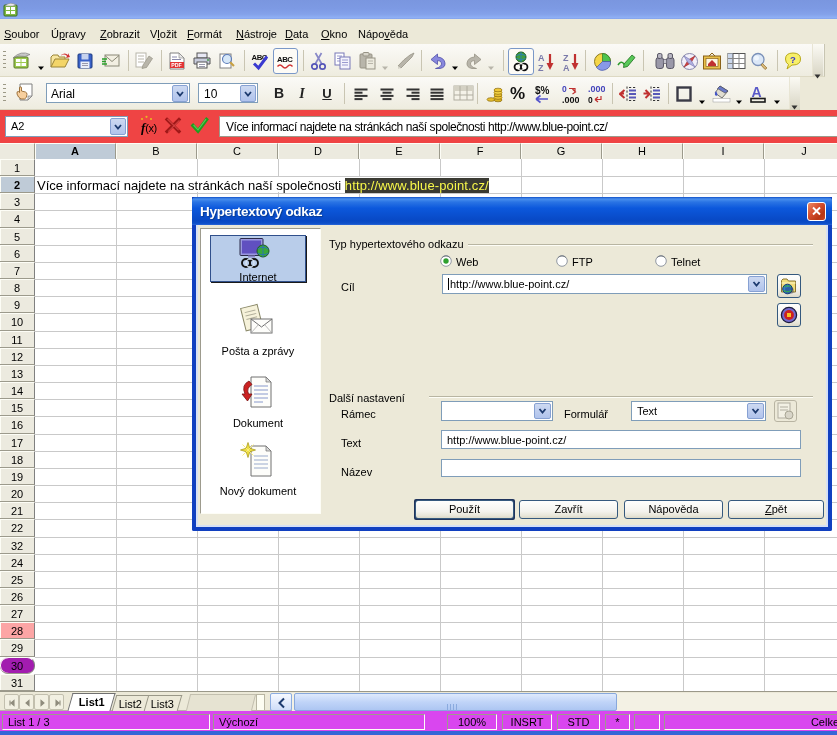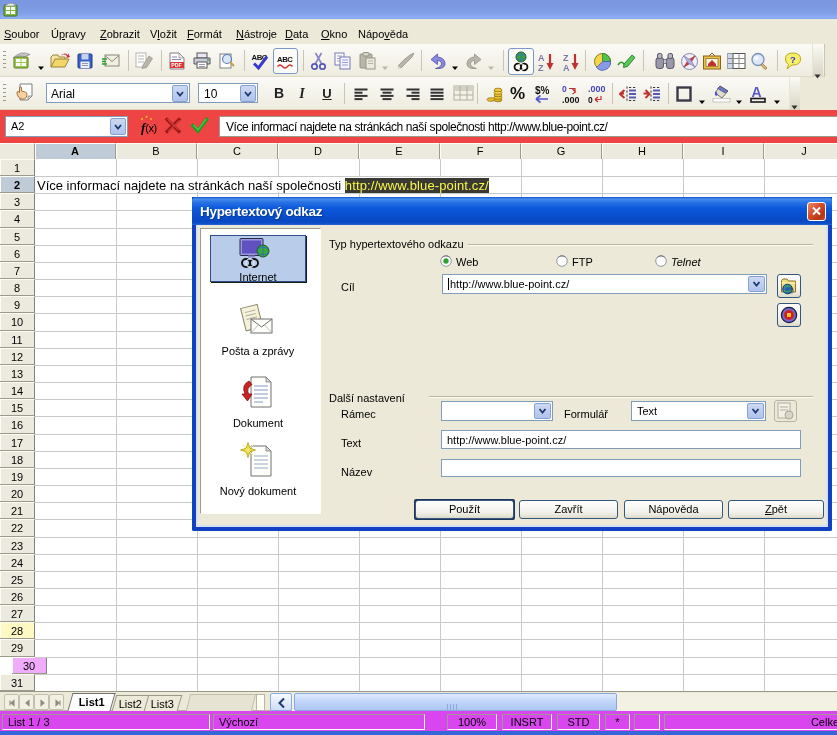--- a/index.html
+++ b/index.html
@@ -430,28 +430,28 @@
     <div class="abs rh" style="left:0;top:222px;width:35px;height:17px;background:#eceadf;line-height:16px;">13</div>
     <div class="abs rh" style="left:0;top:239px;width:35px;height:17px;background:#eceadf;line-height:16px;">14</div>
     <div class="abs rh" style="left:0;top:256px;width:35px;height:17px;background:#eceadf;line-height:16px;">15</div>
     <div class="abs rh" style="left:0;top:273px;width:35px;height:18px;background:#eceadf;line-height:17px;">16</div>
     <div class="abs rh" style="left:0;top:291px;width:35px;height:17px;background:#eceadf;line-height:16px;">17</div>
     <div class="abs rh" style="left:0;top:308px;width:35px;height:17px;background:#eceadf;line-height:16px;">18</div>
     <div class="abs rh" style="left:0;top:325px;width:35px;height:17px;background:#eceadf;line-height:16px;">19</div>
     <div class="abs rh" style="left:0;top:342px;width:35px;height:17px;background:#eceadf;line-height:16px;">20</div>
     <div class="abs rh" style="left:0;top:359px;width:35px;height:17px;background:#eceadf;line-height:16px;">21</div>
     <div class="abs rh" style="left:0;top:376px;width:35px;height:18px;background:#eceadf;line-height:17px;">22</div>
-    <div class="abs rh" style="left:0;top:394px;width:35px;height:17px;background:#eceadf;line-height:16px;">23</div>
+    <div class="abs rh" style="left:0;top:394px;width:35px;height:17px;background:#eceadf;line-height:16px;">32</div>
     <div class="abs rh" style="left:0;top:411px;width:35px;height:17px;background:#eceadf;line-height:16px;">24</div>
     <div class="abs rh" style="left:0;top:428px;width:35px;height:17px;background:#eceadf;line-height:16px;">25</div>
     <div class="abs rh" style="left:0;top:445px;width:35px;height:17px;background:#eceadf;line-height:16px;">26</div>
     <div class="abs rh" style="left:0;top:462px;width:35px;height:17px;background:#eceadf;line-height:16px;">27</div>
-    <div class="abs rh" style="left:0;top:479px;width:35px;height:17px;background:#fef9c3;line-height:16px;">28</div>
+    <div class="abs rh" style="left:0;top:479px;width:35px;height:17px;background:#fca5a5;line-height:16px;">28</div>
     <div class="abs rh" style="left:0;top:496px;width:35px;height:18px;background:#eceadf;line-height:17px;">29</div>
-    <div class="abs rh" style="left:12px;top:514px;width:35px;height:17px;background:#f0abfc;line-height:16px;">30</div>
+    <div class="abs rh" style="left:0;top:514px;width:35px;height:17px;background:#a21caf;line-height:16px;border-radius:8px;">30</div>
     <div class="abs rh" style="left:0;top:531px;width:35px;height:17px;background:#eceadf;line-height:16px;">31</div>
   <div class="abs" style="left:116px;top:16px;width:1px;height:532px;background:#c9c9c9;"></div>
     <div class="abs" style="left:197px;top:16px;width:1px;height:532px;background:#c9c9c9;"></div>
     <div class="abs" style="left:278px;top:16px;width:1px;height:532px;background:#c9c9c9;"></div>
     <div class="abs" style="left:359px;top:16px;width:1px;height:532px;background:#c9c9c9;"></div>
     <div class="abs" style="left:440px;top:16px;width:1px;height:532px;background:#c9c9c9;"></div>
     <div class="abs" style="left:521px;top:16px;width:1px;height:532px;background:#c9c9c9;"></div>
     <div class="abs" style="left:602px;top:16px;width:1px;height:532px;background:#c9c9c9;"></div>
     <div class="abs" style="left:683px;top:16px;width:1px;height:532px;background:#c9c9c9;"></div>
     <div class="abs" style="left:764px;top:16px;width:1px;height:532px;background:#c9c9c9;"></div>
@@ -616,21 +616,21 @@
     <div class="abs" style="left:264px;top:55px;width:34px;height:14px;"><span class="lbl">Web</span></div>
     <div class="abs" style="left:364px;top:56px;width:12px;height:12px;"><svg width="12" height="12" viewBox="0 0 12 12">
         <circle cx="6" cy="6" r="5.3" fill="#fff" stroke="#9298a2" stroke-width="1"></circle>
         <path d="M2.2 2.5 A5.3 5.3 0 0 1 9.8 2.5" fill="none" stroke="#70767e" stroke-width="1"></path>
       </svg></div>
     <div class="abs" style="left:380px;top:55px;width:30px;height:14px;"><span class="lbl">FTP</span></div>
     <div class="abs" style="left:463px;top:56px;width:12px;height:12px;"><svg width="12" height="12" viewBox="0 0 12 12">
         <circle cx="6" cy="6" r="5.3" fill="#fff" stroke="#9298a2" stroke-width="1"></circle>
         <path d="M2.2 2.5 A5.3 5.3 0 0 1 9.8 2.5" fill="none" stroke="#70767e" stroke-width="1"></path>
       </svg></div>
-    <div class="abs" style="left:479px;top:55px;width:44px;height:14px;font-style:italic;"><span class="lbl">Telnet</span></div>
+    <div class="abs" style="left:479px;top:55px;width:44px;height:14px;"><span class="lbl">Telnet</span></div>
     <div class="abs" style="left:149px;top:80px;width:40px;height:13px;"><span class="lbl">Cíl</span></div>
     <div class="abs" style="left:250px;top:77px;width:325px;height:20px;background:#fff;border:1px solid #7f9db9;">
       <span style="position:absolute;left:5px;top:3px;font-size:11px;border-left:1px solid #000;padding-left:1px;">http://www.blue-point.cz/</span>
       <div class="abs" style="right:1px;top:1px;width:17px;height:16px;background:linear-gradient(to bottom,#cdd9f1,#b0c3ec);border:1px solid #87a1d3;border-radius:2px;"><svg width="15" height="14" viewBox="0 0 15 14">
           <path d="M4.5 5 L7.5 8.5 L10.5 5" fill="none" stroke="#1c3a6e" stroke-width="1.8"></path>
         </svg></div>
     </div>
     <div class="xpbtn" style="left:585px;top:77px;width:24px;height:24px;"><svg width="22" height="22" viewBox="0 0 22 22">
         <path d="M3.5 17 L3.5 5.5 L5 4 L9 4 L10.5 6 L17.5 6 L17.5 17 Z" fill="#f0dc7a" stroke="#8a7430"></path>
         <path d="M3.5 8 L17.5 8" stroke="#fdf2c0" stroke-width="1.1"></path>

